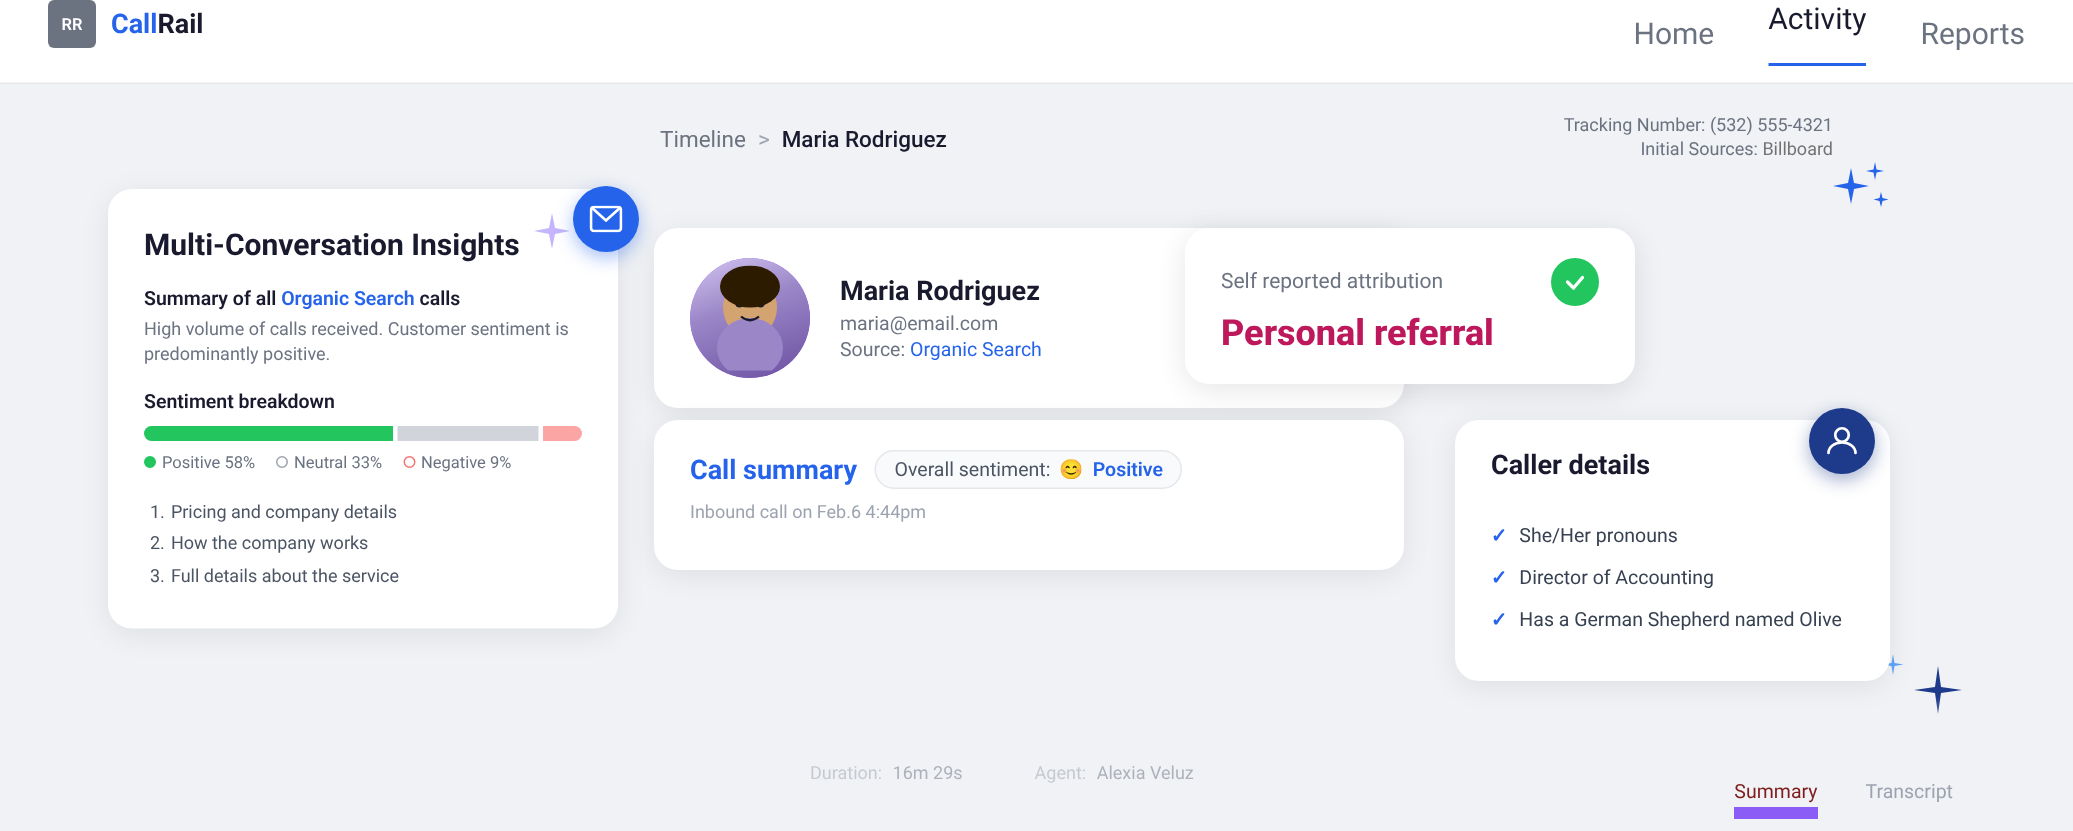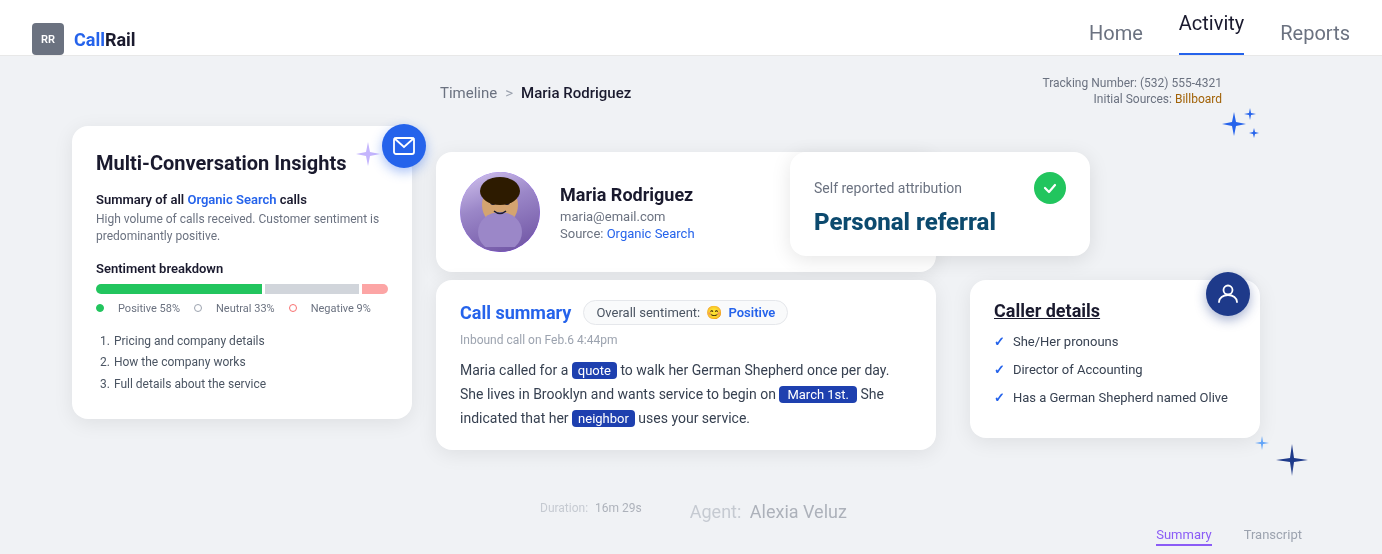--- a/index.html
+++ b/index.html
@@ -12,21 +12,21 @@
       position: relative;
     }
 
     
     .navbar {
       position: absolute;
       top: 0; left: 0; right: 0;
       height: 56px;
       background: white;
       display: flex;
-      align-items: flex-end;
+      align-items: flex-start;
       padding: 0 32px;
       border-bottom: 1px solid #e8e8e8;
       z-index: 10;
     }
     .nav-logo-area {
       display: flex;
       align-items: center;
       gap: 10px;
     }
     .nav-avatar {
@@ -153,21 +153,21 @@
     .sentiment-legend {
       display: flex;
       gap: 14px;
       font-size: 11px;
       color: #6b7280;
       margin-bottom: 16px;
     }
     .legend-item {
       display: flex;
       align-items: center;
-      gap: 14px;
+      gap: 4px;
     }
     .legend-dot {
       width: 8px; height: 8px;
       border-radius: 50%;
       border: 1.5px solid currentColor;
     }
     .legend-dot.green { background: #22c55e; color: #22c55e; border-color: #22c55e; }
     .legend-dot.gray { background: white; color: #9ca3af; border-color: #9ca3af; }
     .legend-dot.red { background: white; color: #f87171; border-color: #f87171; }
     .questions-title {
@@ -327,40 +327,39 @@
       width: 32px; height: 32px;
       background: #22c55e;
       border-radius: 50%;
       display: flex; align-items: center; justify-content: center;
       color: white;
       font-size: 16px;
     }
     .attribution-value {
       font-size: 24px;
       font-weight: 800;
-      color: #0c4a6e;
+      color: #be185d;
     }
 
     
     .caller-card {
       position: absolute;
       top: 224px;
       left: 970px;
       width: 290px;
       background: white;
       border-radius: 16px;
       padding: 20px 24px;
       box-shadow: 0 4px 20px rgba(0,0,0,0.08);
     }
     .caller-title {
       font-size: 18px;
       font-weight: 700;
       color: #1a1a2e;
-      margin-bottom: 12px;
-      text-decoration: underline;
+      margin-bottom: 28px;
     }
     .caller-detail {
       display: flex;
       align-items: flex-start;
       gap: 8px;
       font-size: 13px;
       color: #374151;
       margin-bottom: 10px;
       line-height: 1.4;
     }
@@ -385,21 +384,21 @@
     
     .bottom-tabs {
       position: absolute;
       bottom: 8px;
       right: 80px;
       display: flex;
       gap: 32px;
       font-size: 13px;
       color: #9ca3af;
     }
-    .bottom-tab-active { color: #8b5cf6; border-bottom: 2px solid #8b5cf6; padding-bottom: 2px; }
+    .bottom-tab-active { color: #7f1d1d; border-bottom: 8px solid #8b5cf6; padding-bottom: 2px; }
 
     
     .sparkle-svg {
       fill: #2563eb;
     }
   </style>
 </head>
 <body>
 
 <div class="navbar">
@@ -424,21 +423,21 @@
     <span class="breadcrumb-current">Maria Rodriguez</span>
   </div>
 
   <div class="tracking-info">
     <div>
       <span>Tracking Number:</span>
       <span style="color:#6b7280;">(532) 555-4321</span>
     </div>
     <div>
       <span>Initial Sources:</span>
-      <span style="color:#a16207;">Billboard</span>
+      <span style="color:#737373;">Billboard</span>
     </div>
   </div>
 
   <svg class="star-decoration" style="top:52px; right:120px; width:80px; height:70px;" viewBox="0 0 80 70">
     <polygon class="sparkle-svg" points="52,4 54,14 64,16 54,18 52,28 50,18 40,16 50,14" fill="#1e3a8a"></polygon>
     <polygon class="sparkle-svg" points="68,0 69,5 74,6 69,7 68,12 67,7 62,6 67,5" fill="#2563eb"></polygon>
     <polygon class="sparkle-svg" points="72,20 73,24 77,25 73,26 72,30 71,26 67,25 71,24" fill="#93c5fd"></polygon>
   </svg>
 
   <svg class="star-decoration" style="top:380px; right:60px; width:80px; height:70px;" viewBox="0 0 80 70">
@@ -524,23 +523,20 @@
       <div class="sentiment-badge">
         <span>Overall sentiment:</span>
         <span>😊</span>
         <span class="positive-text">Positive</span>
       </div>
     </div>
     <div class="call-meta">
       <span class="inbound">Inbound call</span>
       <span class="date">on Feb.6 4:44pm</span>
     </div>
-    <div class="call-body">
-      Maria called for a <span class="highlight-word">quote</span> to walk her German Shepherd once per day. She lives in Brooklyn and wants service to begin on <span class="highlight-date">March 1st.</span> She indicated that her <span class="highlight-word">neighbor</span> uses your service.
-    </div>
   </div>
 
   <div class="attribution-card">
     <div class="attribution-label">
       <span>Self reported attribution</span>
       <div class="check-circle">
         <svg width="16" height="16" viewBox="0 0 16 16" fill="none">
           <polyline points="3,8 7,12 13,5" stroke="white" stroke-width="2.2" stroke-linecap="round" stroke-linejoin="round"></polyline>
         </svg>
       </div>
@@ -571,21 +567,21 @@
     </svg>
   </div>
 
   <div style="position:absolute; bottom:0; left:436px; right:0; height:90px; background: linear-gradient(to bottom, transparent 0%, #f0f2f5 60%);"></div>
 
   <div style="position:absolute; bottom:32px; left:540px; display:flex; gap:48px; opacity:0.5;">
     <div style="font-size:12px; color:#6b7280;">
       <span style="color:#9ca3af;">Duration:</span>
       <span style="margin-left:4px;">16m 29s</span>
     </div>
-    <div style="font-size:18px; color:#6b7280;">
+    <div style="font-size:12px; color:#6b7280;">
       <span style="color:#9ca3af;">Agent:</span>
       <span style="margin-left:4px;">Alexia Veluz</span>
     </div>
   </div>
 
   <div class="bottom-tabs">
     <span class="bottom-tab-active">Summary</span>
     <span>Transcript</span>
   </div>
 

